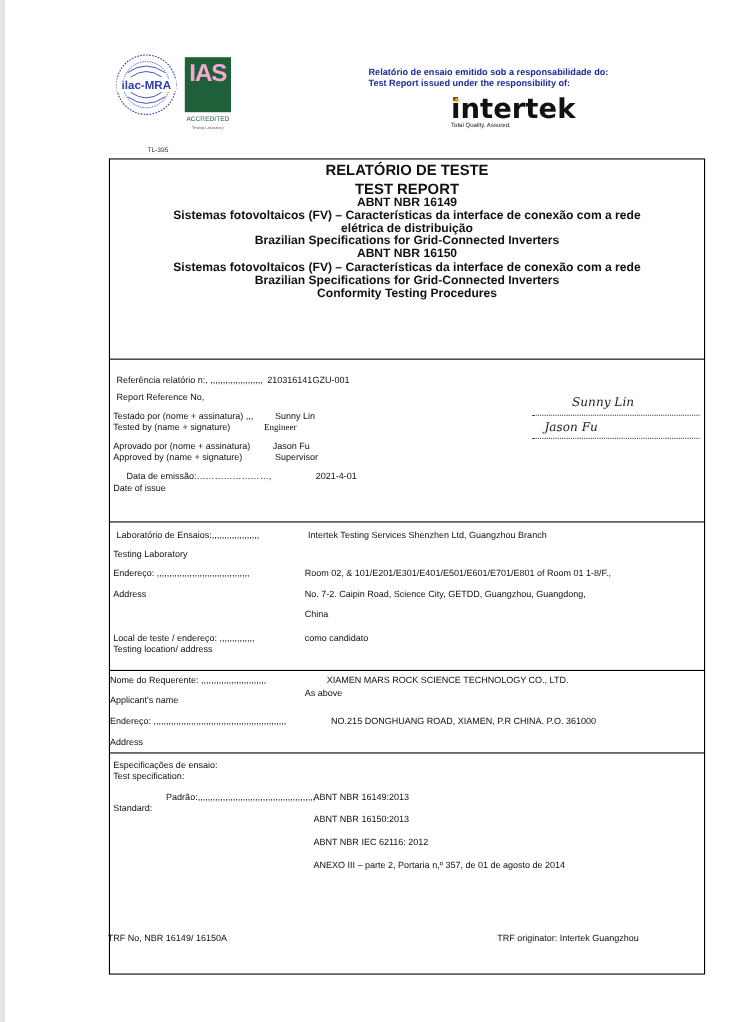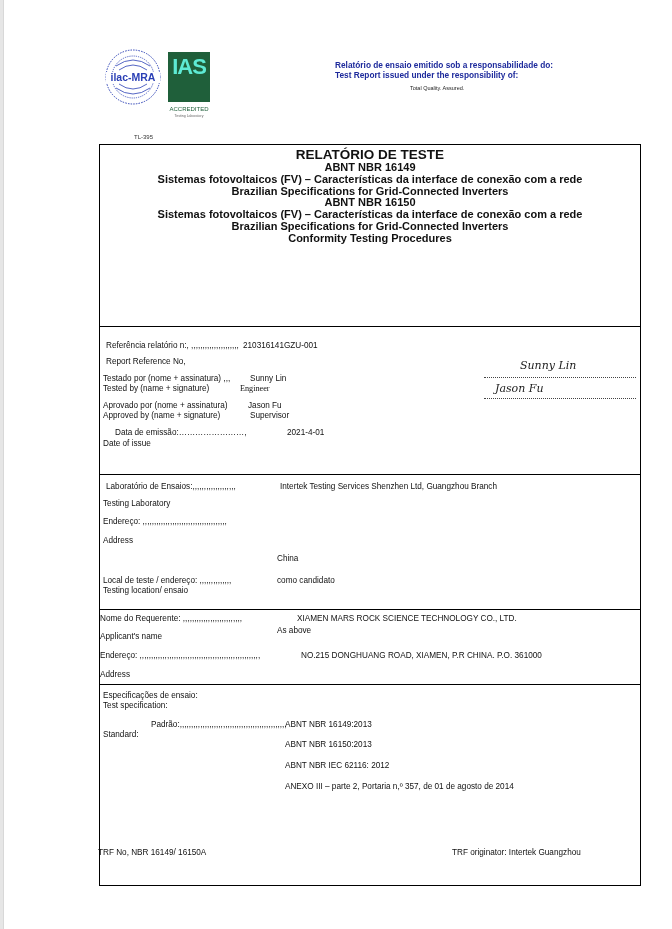--- a/index.html
+++ b/index.html
@@ -3,21 +3,21 @@
 <meta charset="utf-8">
 <style>
   html, body { margin:0; padding:0; }
   body {
     width:672px; height:929px; background:#ffffff; position:relative; overflow:hidden;
     font-family:"Liberation Sans", sans-serif; color:#111;
   }
   .left-strip { position:absolute; left:0; top:0; width:3px; height:929px; background:#e6e6e6; border-right:1px solid #d8d8d8; }
   .logos { position:absolute; left:104px; top:48px; width:90px; }
   .ilac { position:absolute; left:0; top:0; width:58px; height:58px; }
-  .ias { position:absolute; left:64px; top:4px; width:42px; height:50px; background:#1f5f3a; color:#5eead4; text-align:center; }
+  .ias { position:absolute; left:64px; top:4px; width:42px; height:50px; background:#1f5f3a; color:#f9a8d4; text-align:center; }
   .ias .big { font-size:22px; font-weight:bold; line-height:24px; display:block; margin-top:3px; letter-spacing:-1px; }
   .ias-sub { position:absolute; left:64px; top:58px; width:42px; text-align:center; font-size:6px; color:#1f5f3a; line-height:7px; }
   .ias-sub2 { font-size:3.5px; color:#666; display:block; }
   .tl { position:absolute; left:30px; top:86px; font-size:6px; color:#333; }
   .resp { position:absolute; left:335px; top:61px; font-size:8.3px; font-weight:bold; color:#1d2a9c; line-height:9.5px; }
   .intertek { position:absolute; left:410px; top:86px; }
   .intertek .word { font-size:25px; font-weight:bold; color:#111; letter-spacing:0px; line-height:26px; position:relative; font-family:"DejaVu Sans", sans-serif; }
   .intertek .dot { position:absolute; left:3px; top:3px; width:4px; height:4px; border-radius:50%; background:#f2a900; }
   .intertek .tag { font-size:5.5px; color:#222; margin-top:-1px; }
   .box { position:absolute; left:99px; top:144px; width:542px; height:742px; border:1.5px solid #000; box-sizing:border-box; }
@@ -55,28 +55,34 @@
   </div>
   <div class="tl">TL-395</div>
 </div>
 
 <div class="resp">
   <div>Relatório de ensaio emitido sob a responsabilidade do:</div>
   <div>Test Report issued under the responsibility of:</div>
 </div>
 
 <div class="intertek">
+  <div class="word">
+    <span class="dot"></span>
+    <span>intertek</span>
+  </div>
   <div class="tag">Total Quality. Assured.</div>
 </div>
 
 <div class="box">
   <div class="title-block">
     <div class="t1">RELATÓRIO DE TESTE</div>
+    <div class="t1">TEST REPORT</div>
     <div class="t2">ABNT NBR 16149</div>
     <div class="t2">Sistemas fotovoltaicos (FV) – Características da interface de conexão com a rede</div>
+    <div class="t2">elétrica de distribuição</div>
     <div class="t2">Brazilian Specifications for Grid-Connected Inverters</div>
     <div class="t2">ABNT NBR 16150</div>
     <div class="t2">Sistemas fotovoltaicos (FV) – Características da interface de conexão com a rede</div>
     <div class="t2">Brazilian Specifications for Grid-Connected Inverters</div>
     <div class="t2">Conformity Testing Procedures</div>
   </div>
 
   <div class="divider" style="top:181px;"></div>
 
   <div class="row" style="left:6px; top:196px;">Referência relatório n:, ,,,,,,,,,,,,,,,,,,,,,</div>
@@ -102,26 +108,28 @@
   <div class="row" style="left:187px; top:283px;">2021-4-01</div>
   <div class="row" style="left:3px; top:294px;">Date of issue</div>
 
   <div class="divider" style="top:329px;"></div>
 
   <div class="row" style="left:6px; top:337px;">Laboratório de Ensaios:,,,,,,,,,,,,,,,,,,,</div>
   <div class="row" style="left:180px; top:337px;">Intertek Testing Services Shenzhen Ltd, Guangzhou Branch</div>
   <div class="row" style="left:3px; top:354px;">Testing Laboratory</div>
 
   <div class="row" style="left:3px; top:372px;">Endereço: ,,,,,,,,,,,,,,,,,,,,,,,,,,,,,,,,,,,,,</div>
+  <div class="row" style="left:177px; top:372px;">Room 02, &amp; 101/E201/E301/E401/E501/E601/E701/E801 of Room 01 1-8/F.,</div>
   <div class="row" style="left:3px; top:391px;">Address</div>
+  <div class="row" style="left:177px; top:391px;">No. 7-2. Caipin Road, Science City, GETDD, Guangzhou, Guangdong,</div>
   <div class="row" style="left:177px; top:409px;">China</div>
 
   <div class="row" style="left:3px; top:431px;">Local de teste / endereço: ,,,,,,,,,,,,,,</div>
   <div class="row" style="left:177px; top:431px;">como candidato</div>
-  <div class="row" style="left:3px; top:441px;">Testing location/ ensaio</div>
+  <div class="row" style="left:3px; top:441px;">Testing location/ address</div>
   <div class="row" style="left:177px; top:441px;margin-top:40px;">As above</div>
 
   <div class="divider" style="top:464px;"></div>
 
   <div class="row" style="left:0px; top:469px;">Nome do Requerente: ,,,,,,,,,,,,,,,,,,,,,,,,,,</div>
   <div class="row" style="left:197px; top:469px;">XIAMEN MARS ROCK SCIENCE TECHNOLOGY CO., LTD.</div>
   <div class="row" style="left:0px; top:487px;">Applicant's name</div>
   <div class="row" style="left:0px; top:506px;">Endereço: ,,,,,,,,,,,,,,,,,,,,,,,,,,,,,,,,,,,,,,,,,,,,,,,,,,,,,</div>
   <div class="row" style="left:201px; top:506px;">NO.215 DONGHUANG ROAD, XIAMEN, P.R CHINA. P.O. 361000</div>
   <div class="row" style="left:0px; top:525px;">Address</div>

